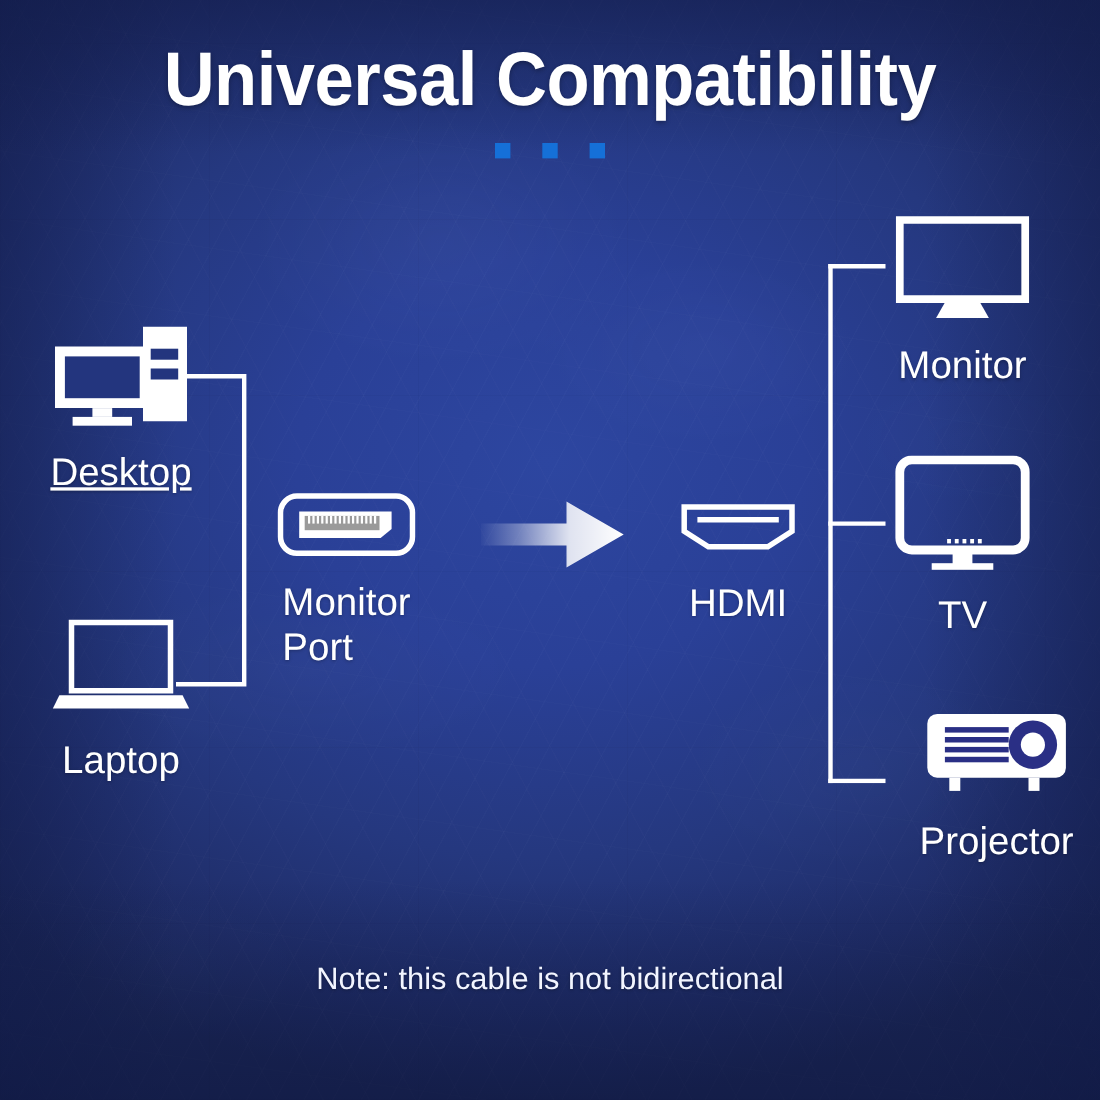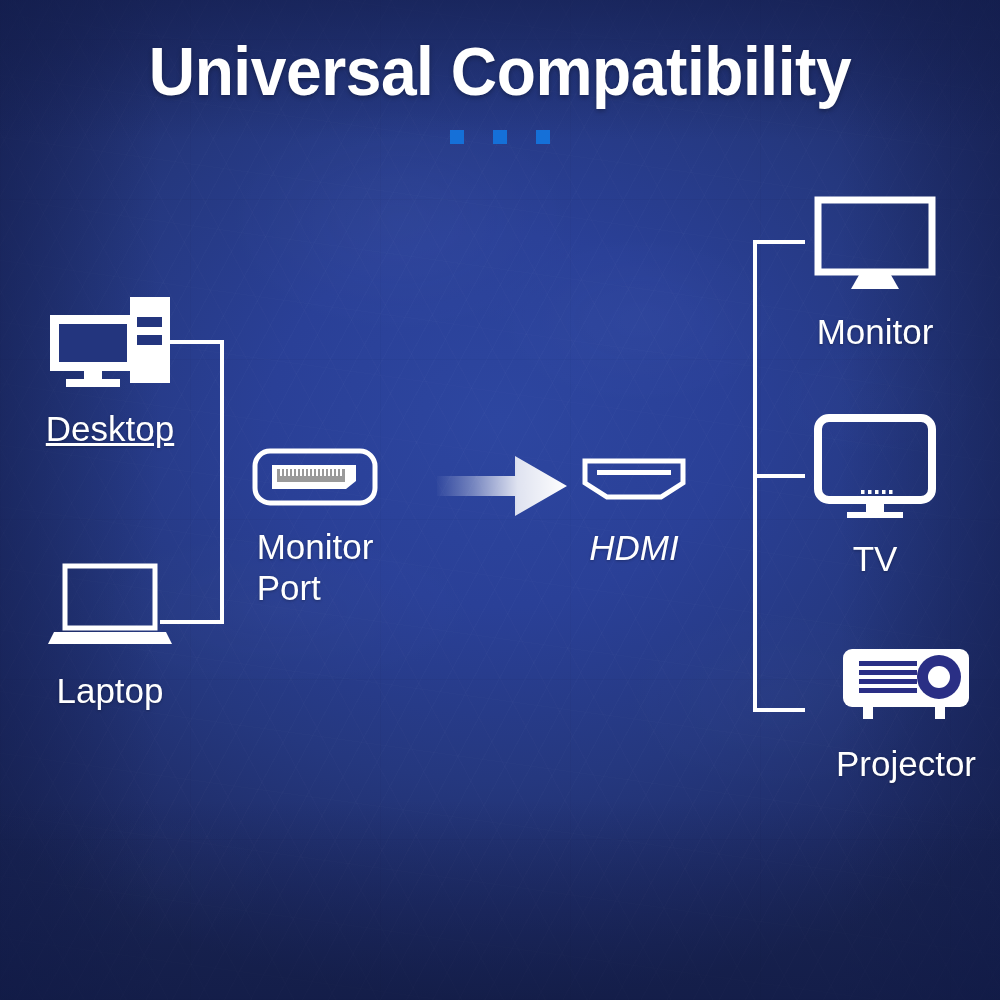--- a/index.html
+++ b/index.html
@@ -243,21 +243,21 @@
       <linearGradient id="arrowGrad" x1="0" y1="0" x2="1" y2="0">
         <stop offset="0%" stop-color="#ffffff" stop-opacity="0.02"></stop>
         <stop offset="28%" stop-color="#ffffff" stop-opacity="0.35"></stop>
         <stop offset="62%" stop-color="#ffffff" stop-opacity="0.85"></stop>
         <stop offset="100%" stop-color="#ffffff" stop-opacity="1"></stop>
       </linearGradient>
     </defs>
     <path d="M0 26 H78 V6 L130 36 L78 66 V46 H0 Z" fill="url(#arrowGrad)"></path>
   </svg>
 
-  <div class="node" style="left:544px; top:455px; width:180px;font-style:italic;">
+  <div class="node" style="left:581px; top:455px; width:180px;">
     <span class="icon-wrap">
       <svg width="110" height="50" viewBox="0 0 110 50">
         <path d="M6 6 H104 V28 L82 42 H28 L6 28 Z" fill="none" stroke="#ffffff" stroke-width="5" stroke-linejoin="miter"></path>
         <rect x="18" y="15" width="74" height="5" fill="#ffffff"></rect>
       </svg>
     </span>
     <span class="node-label" style="margin-top:18px;">HDMI</span>
   </div>
 
   <svg class="bracket" style="left:745px; top:240px; width:70px; height:472px;" viewBox="0 0 70 472">
@@ -312,14 +312,15 @@
         <circle cx="100" cy="32" r="22" fill="#2a2f85"></circle>
         <circle cx="100" cy="32" r="11" fill="#ffffff"></circle>
 
         <rect x="24" y="62" width="10" height="12" fill="#ffffff"></rect>
         <rect x="96" y="62" width="10" height="12" fill="#ffffff"></rect>
       </svg>
     </span>
     <span class="node-label" style="margin-top:14px;">Projector</span>
   </div>
 
+  <div class="footnote">Note: this cable is not bidirectional</div>
 
 </div>
 
 </body></html>

